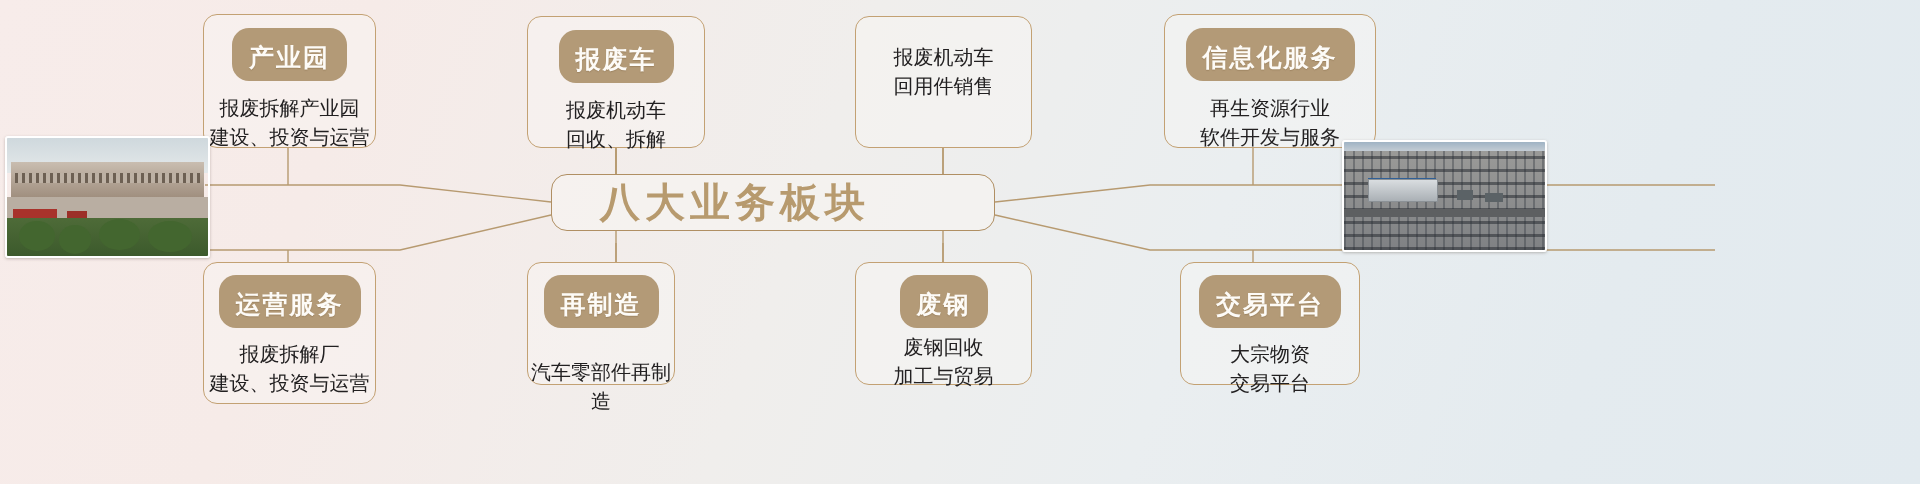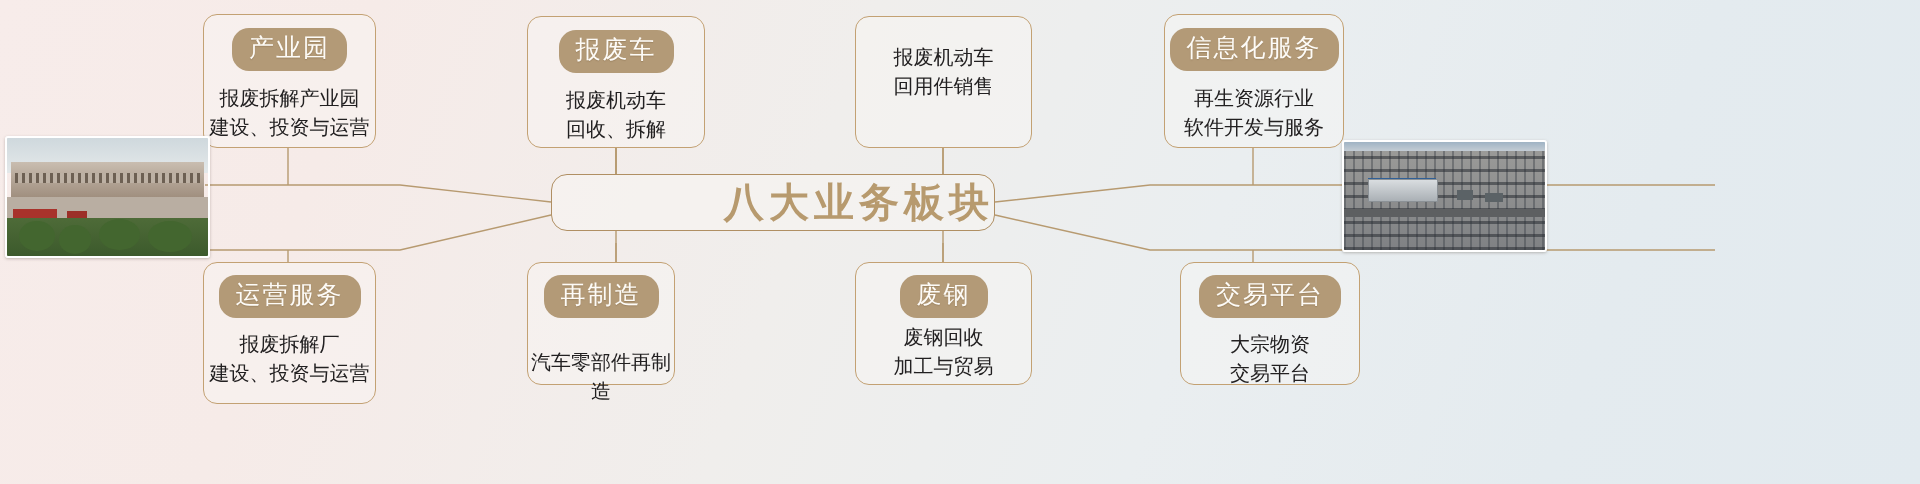--- a/index.html
+++ b/index.html
@@ -7,31 +7,31 @@
   #stage{position:relative;width:1920px;height:484px;
     background:linear-gradient(110deg,#f7ecea 0%,#f6ebe8 18%,#f0eeec 42%,#eaeef0 62%,#e4ebef 82%,#e2eaef 100%);}
 
   
   #wires{position:absolute;left:0;top:0;width:1920px;height:484px;}
 
   
   .hub{position:absolute;box-sizing:border-box;
     border:1.6px solid #b08f63;border-radius:16px;
     background:rgba(247,245,242,.55);
-    display:flex;align-items:center;justify-content:flex-end;padding-left:48px;}
+    display:flex;align-items:center;justify-content:flex-start;padding-left:48px;}
   .hub-text{font-size:40px;font-weight:bold;letter-spacing:5px;color:#b79a6e;white-space:nowrap;}
 
   
   .card{position:absolute;box-sizing:border-box;
     border:1.5px solid #c3a173;border-radius:14px;
     background:rgba(250,248,245,.40);
     display:flex;flex-direction:column;align-items:center;}
   .badge{box-sizing:border-box;background:#b39a77;border-radius:17px;
-    color:#fdfbf7;font-size:25px;font-weight:normal;letter-spacing:2px;
-    line-height:1;padding:7px 17px 11px 17px;white-space:nowrap;
+    color:#fdfbf7;font-size:25px;font-weight:bold;letter-spacing:2px;
+    line-height:1;padding:17px 17px 11px 17px;white-space:nowrap;
     text-shadow:0 1px 1px rgba(120,95,60,.35);text-align:right;}
   .body{color:#222021;font-size:20px;line-height:1.45;text-align:center;white-space:pre-line;}
 
   
   .photo{position:absolute;box-sizing:border-box;
     border:2.5px solid #ffffff;border-radius:3px;
     box-shadow:0 1px 3px rgba(90,80,70,.35);overflow:hidden;}
   .photo .sky{position:absolute;left:0;top:0;right:0;}
   .photo .ground{position:absolute;left:0;right:0;bottom:0;}
 
@@ -108,21 +108,21 @@
     <span class="badge">报废车</span>
     <span class="body" style="margin-top:13px;">报废机动车
 回收、拆解</span>
   </div>
 
   <div class="card" style="left:855px;top:16px;width:177px;height:132px;padding-top:13px;">
     <span class="body" style="margin-top:13px;">报废机动车
 回用件销售</span>
   </div>
 
-  <div class="card" style="left:1164px;top:14px;width:180px;height:134px;padding-top:13px;">
+  <div class="card" style="left:1164px;top:14px;width:212px;height:134px;padding-top:13px;">
     <span class="badge">信息化服务</span>
     <span class="body" style="margin-top:13px;">再生资源行业
 软件开发与服务</span>
   </div>
 
   <div class="card" style="left:203px;top:262px;width:173px;height:142px;padding-top:12px;">
     <span class="badge">运营服务</span>
     <span class="body" style="margin-top:12px;">报废拆解厂
 建设、投资与运营</span>
   </div>

